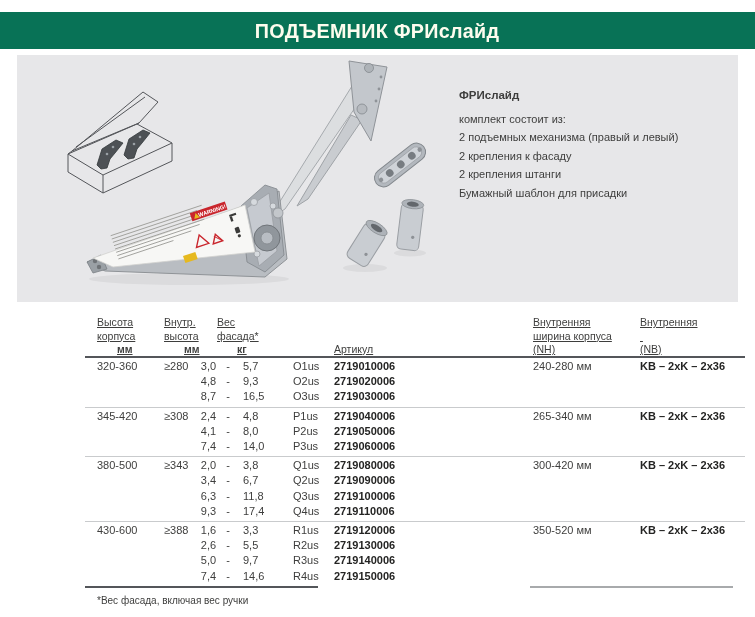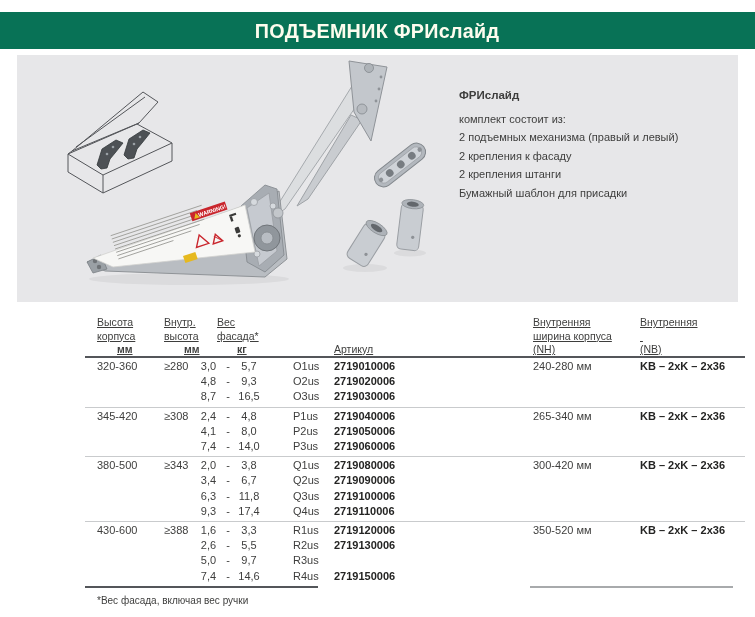--- a/index.html
+++ b/index.html
@@ -32,21 +32,21 @@
   .t-group{padding:1px 0 2px 0;}
   .t-group + .t-group{border-top:1px solid #c9cbcd;}
   .t-row{display:grid;grid-template-columns:76px 36px 23px 16px 26px 72px 199px 107px 105px;
          font-size:11px;line-height:15.2px;}
   .cell{white-space:nowrap;}
   .cell.bold{font-weight:700;color:#242423;}
   .c-height{padding-left:12px;}
   .c-inner{padding-left:3px;}
   .c-wmin{text-align:center;}
   .c-wsep{text-align:center;}
-  .c-wmax{text-align:center;}
+  .c-wmax{text-align:left;margin-left:7px;}
   .c-code{padding-left:31px;}
   .t-bottom{position:relative;height:4px;}
   .t-bottom .seg-dark{position:absolute;left:0;top:0;width:233px;height:2px;background:#54565a;}
   .t-bottom .seg-gray{position:absolute;left:445px;top:0;width:203px;height:2px;background:#a8aaac;}
   .footnote{margin:5px 0 12px 12px;font-size:10px;color:#3e3e3d;}
 </style>
 </head>
 <body>
 
 <div class="page">
@@ -356,20 +356,21 @@
             <div class="cell c-nh"></div>
             <div class="cell c-nb bold"></div>
           </div>
           <div class="t-row">
             <div class="cell c-height"></div>
             <div class="cell c-inner"></div>
             <div class="cell c-wmin">5,0</div>
             <div class="cell c-wsep">-</div>
             <div class="cell c-wmax">9,7</div>
             <div class="cell c-code">R3us</div>
+            <div class="cell c-article bold">2719140006</div>
             <div class="cell c-nh"></div>
             <div class="cell c-nb bold"></div>
           </div>
           <div class="t-row">
             <div class="cell c-height"></div>
             <div class="cell c-inner"></div>
             <div class="cell c-wmin">7,4</div>
             <div class="cell c-wsep">-</div>
             <div class="cell c-wmax">14,6</div>
             <div class="cell c-code">R4us</div>

